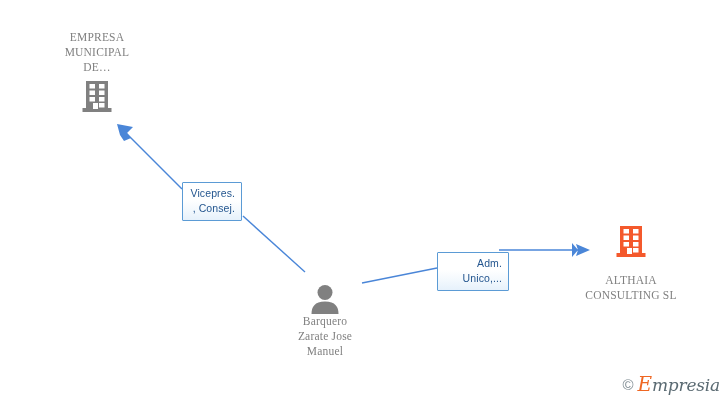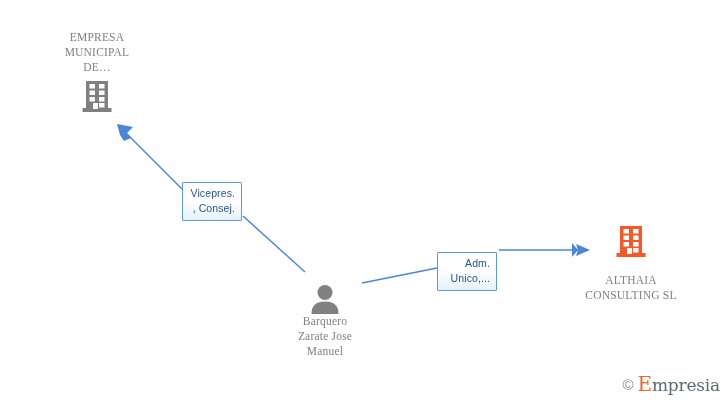--- a/index.html
+++ b/index.html
@@ -82,39 +82,40 @@
     letter-spacing: 0.1px;
   }
   #edge-label-vicepres {
     left: 182px;
     top: 182px;
     width: 60px;
   }
   #edge-label-adm {
     left: 437px;
     top: 252px;
-    width: 60px;
+    width: 72px;
   }
 
   
   #watermark {
     position: absolute;
     right: 8px;
     bottom: 6px;
     display: flex;
     align-items: center;
     gap: 4px;
   }
   #watermark .wm-c {
     font-size: 15px;
     color: #7f8c93;
     line-height: 1;
   }
   #watermark .wm-word {
     font-family: "DejaVu Serif", serif;
+    font-style: italic;
     font-size: 17px;
     line-height: 1;
     color: #5a6a72;
     letter-spacing: -0.2px;
   }
   #watermark .wm-word .wm-cap {
     color: #ef6723;
     font-size: 20px;
   }
 </style>

